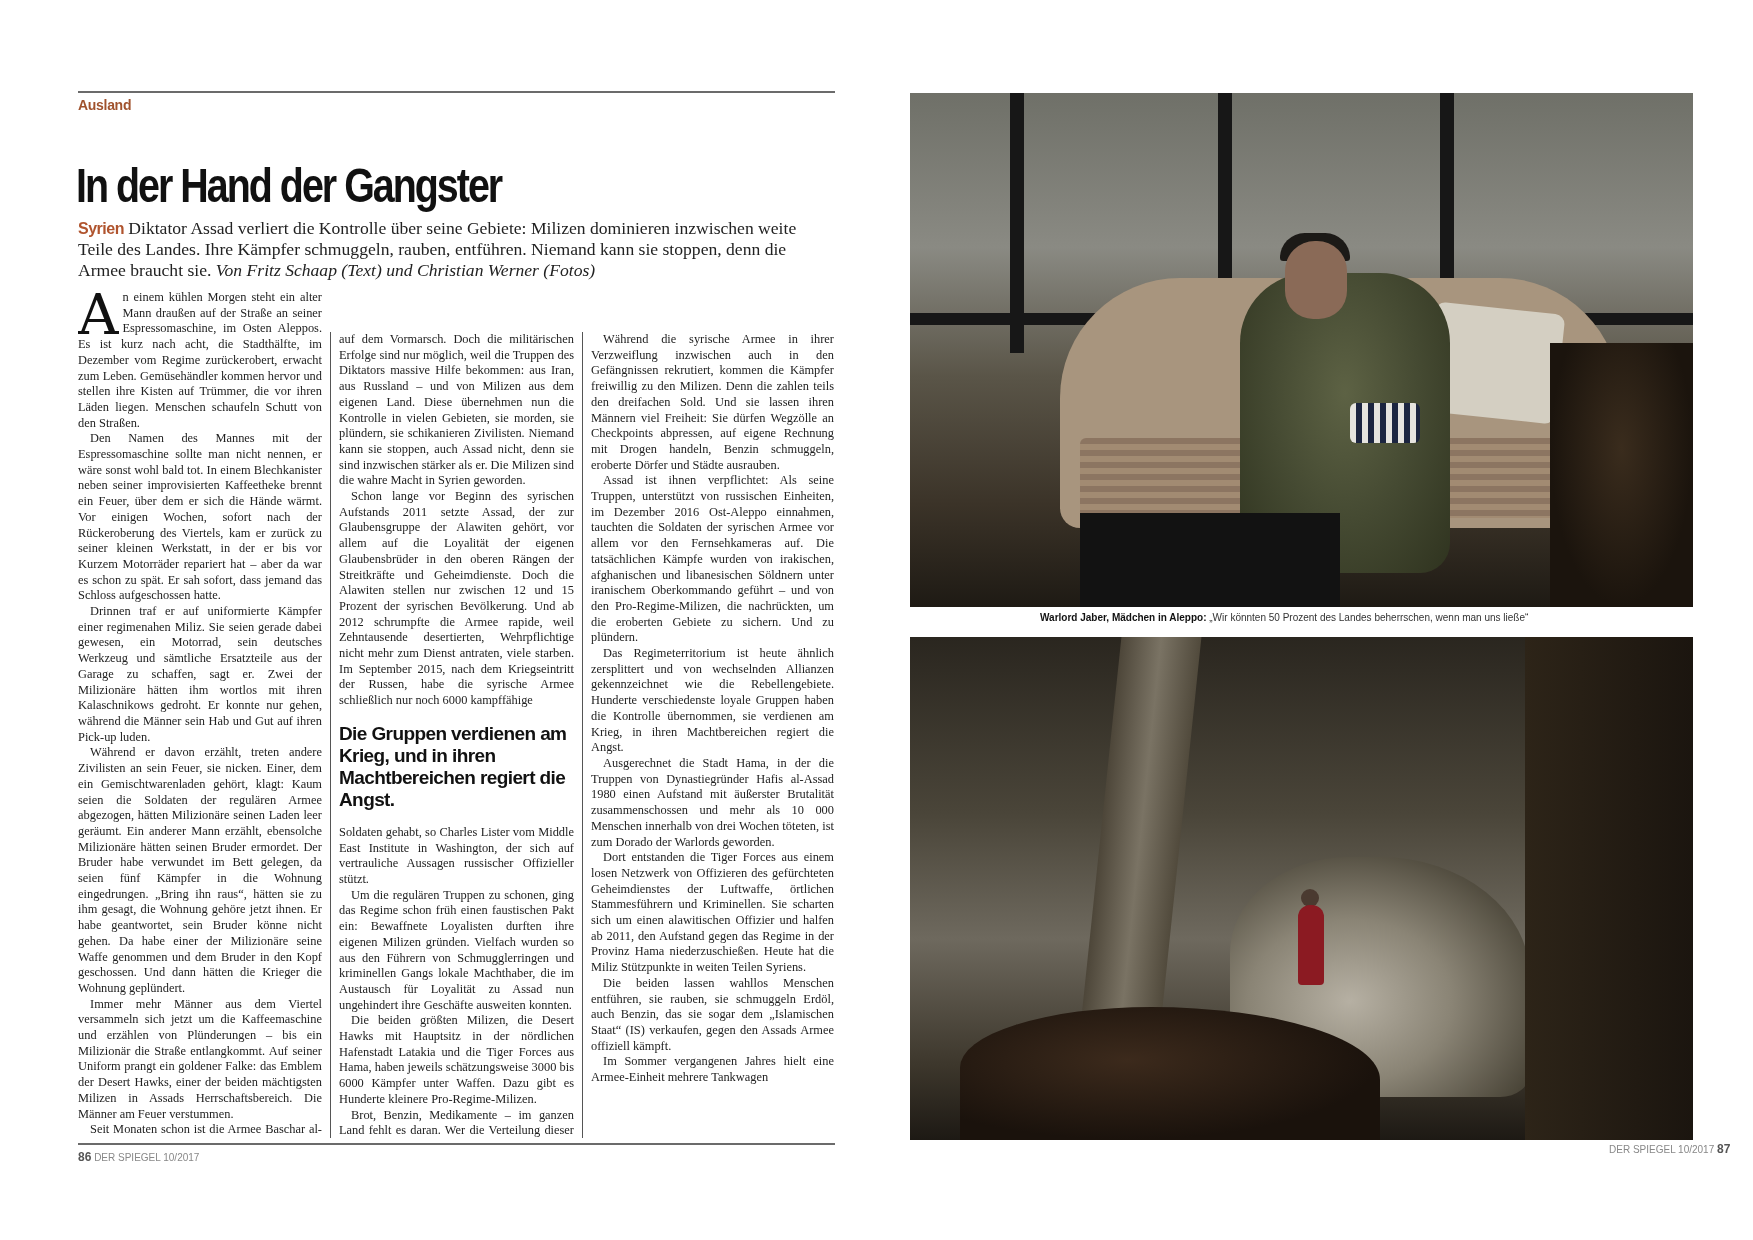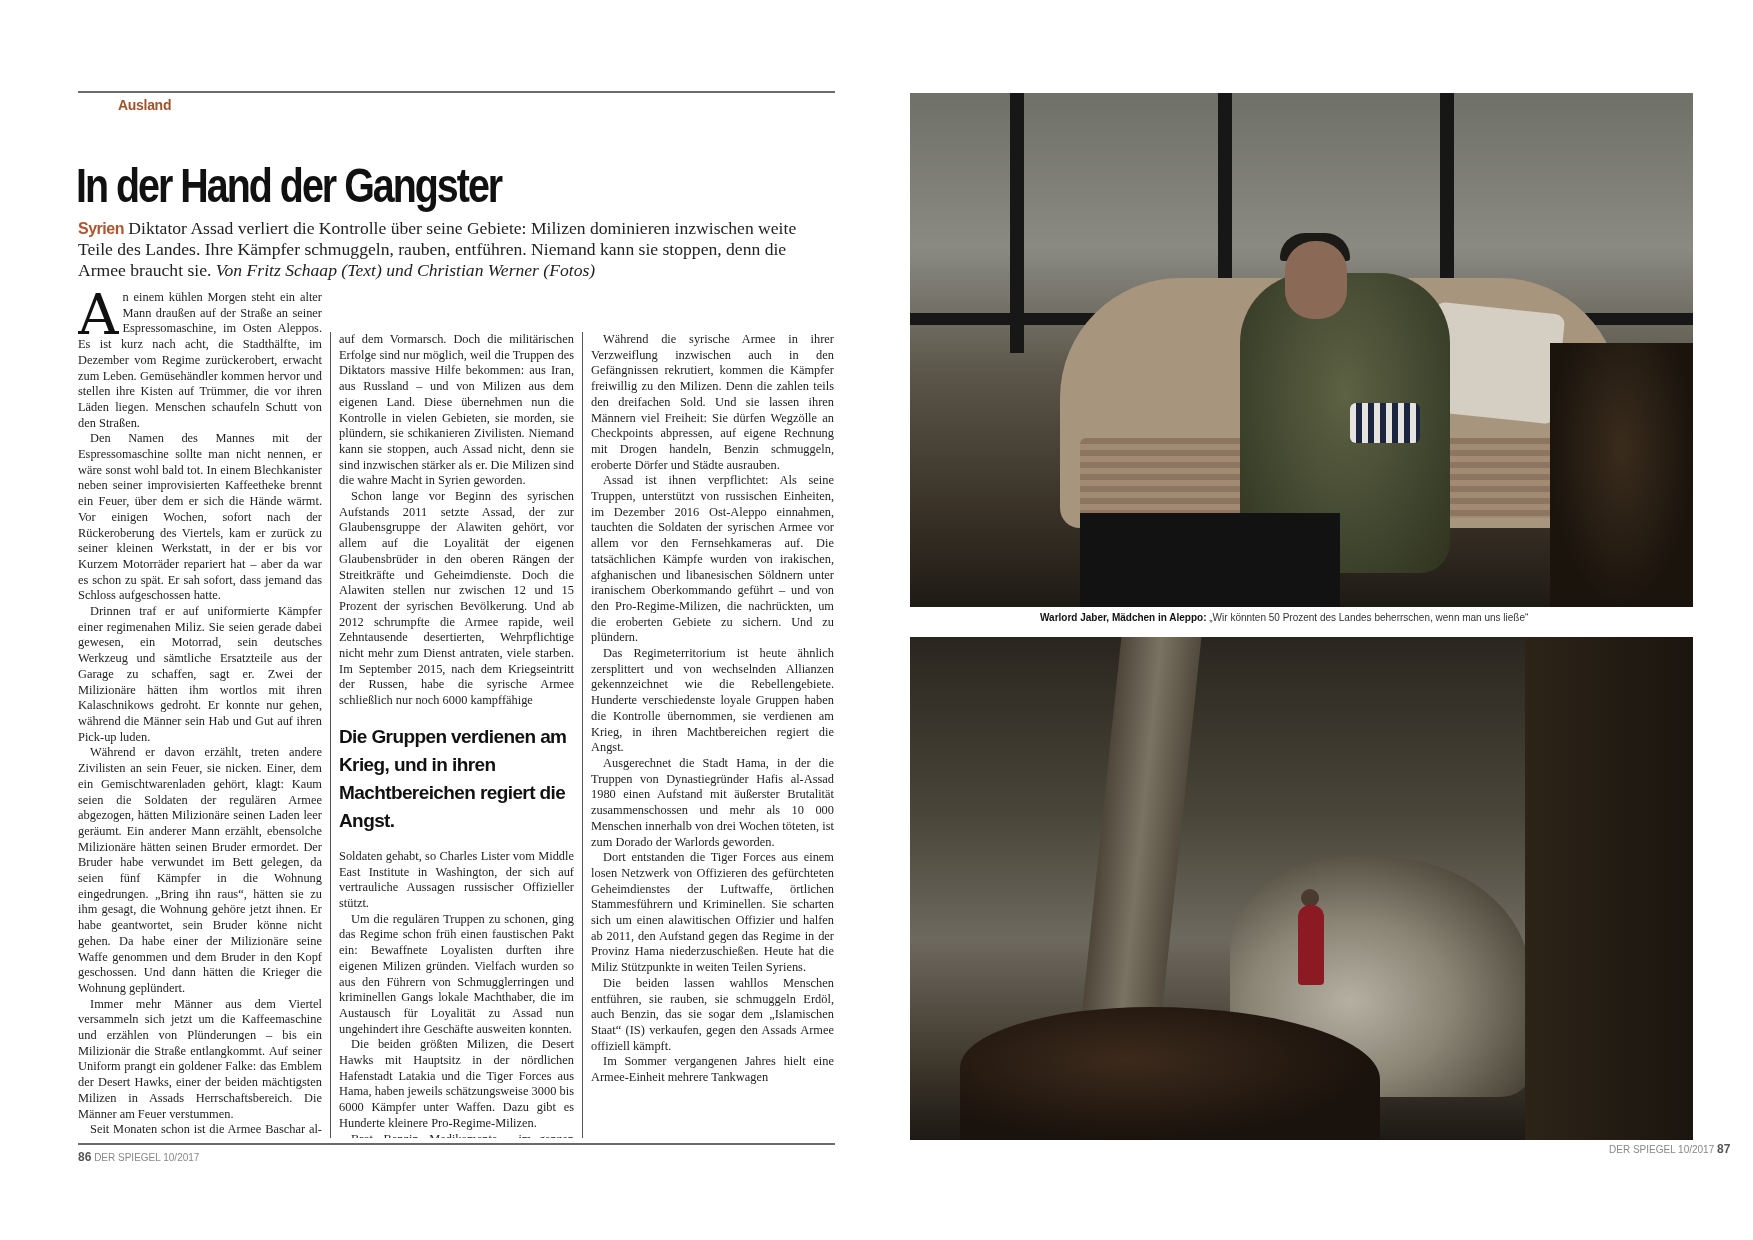--- a/index.html
+++ b/index.html
@@ -1,37 +1,37 @@
 <!DOCTYPE html>
 <html><head>
 <meta charset="utf-8">
 <style>
   * { box-sizing: border-box; margin: 0; padding: 0; }
   html, body { width: 1753px; height: 1240px; background: #ffffff; overflow: hidden; }
   body { position: relative; font-family: "DejaVu Serif", serif; color: #1a1a1a; }
 
   .top-rule { position: absolute; left: 78px; top: 91px; width: 757px; height: 2px; background: #6b6b6b; }
-  .section-label { position: absolute; left: 78px; top: 97px; font-family: "Liberation Sans", sans-serif; font-weight: bold; font-size: 14px; color: #a0522d; letter-spacing: -0.3px; margin-left: 40px; }
+  .section-label { position: absolute; left: 78px; top: 97px; font-family: "Liberation Sans", sans-serif; font-weight: bold; font-size: 14px; color: #a0522d; letter-spacing: -0.3px; }
 
   .headline { position: absolute; left: 76px; top: 158px; font-family: "Liberation Sans", sans-serif; font-weight: bold; font-size: 48px; letter-spacing: -2.4px; color: #111; transform: scaleX(0.82); transform-origin: left top; white-space: nowrap; }
 
   .teaser { position: absolute; left: 78px; top: 218px; width: 720px; font-family: "Liberation Serif", serif; font-size: 17.6px; line-height: 21px; color: #222; }
   .teaser .kicker { font-family: "Liberation Sans", sans-serif; font-weight: bold; color: #b0542e; font-size: 16px; letter-spacing: -0.5px; }
   .teaser .byline { font-style: italic; margin-top: 35px; }
 
   .columns { position: absolute; left: 78px; top: 290px; width: 757px; height: 848px; display: flex; }
   .col { width: 252px; padding: 0 8px; font-family: "Liberation Serif", serif; font-size: 12.4px; line-height: 15.7px; text-align: justify; hyphens: auto; color: #222; overflow: hidden; }
   .col:first-child { padding-left: 0; }
   .col:last-child { padding-right: 0; }
   .col + .col { border-left: 1.5px solid #555; margin-top: 42px; }
   .col p { text-indent: 12px; }
   .col p.noindent { text-indent: 0; }
   .dropcap { float: left; font-family: "DejaVu Serif", serif; font-size: 56px; line-height: 44px; margin: 3px 4px 0 0; color: #111; }
 
-  .pullquote { font-family: "Liberation Sans", sans-serif; font-weight: bold; font-size: 19px; line-height: 28px; letter-spacing: -0.6px; color: #111; margin: 14px 0 14px 0; text-align: left; }
+  .pullquote { font-family: "Liberation Sans", sans-serif; font-weight: bold; font-size: 19px; line-height: 22px; letter-spacing: -0.6px; color: #111; margin: 14px 0 14px 0; text-align: left; }
 
   .bottom-rule { position: absolute; left: 78px; top: 1143px; width: 757px; height: 2px; background: #6b6b6b; }
   .folio-left { position: absolute; left: 78px; top: 1150px; font-family: "Liberation Sans", sans-serif; font-size: 10px; color: #888; }
   .folio-left b, .folio-right b { color: #555; font-size: 12px; }
   .folio-right { position: absolute; left: 1570px; top: 1142px; font-family: "Liberation Sans", sans-serif; font-size: 10px; color: #888; padding-left: 39px; }
 
   .photo { position: absolute; left: 910px; width: 783px; overflow: hidden; }
   .photo-top { top: 93px; height: 514px; background: linear-gradient(180deg, #6f7068 0%, #8a8a83 30%, #5a5548 55%, #3b3328 80%, #1e1a14 100%); }
   .photo-bottom { top: 637px; height: 503px; background: linear-gradient(180deg, #2a261f 0%, #4a4539 35%, #6e695e 60%, #3d372c 85%, #1d1914 100%); }
 

